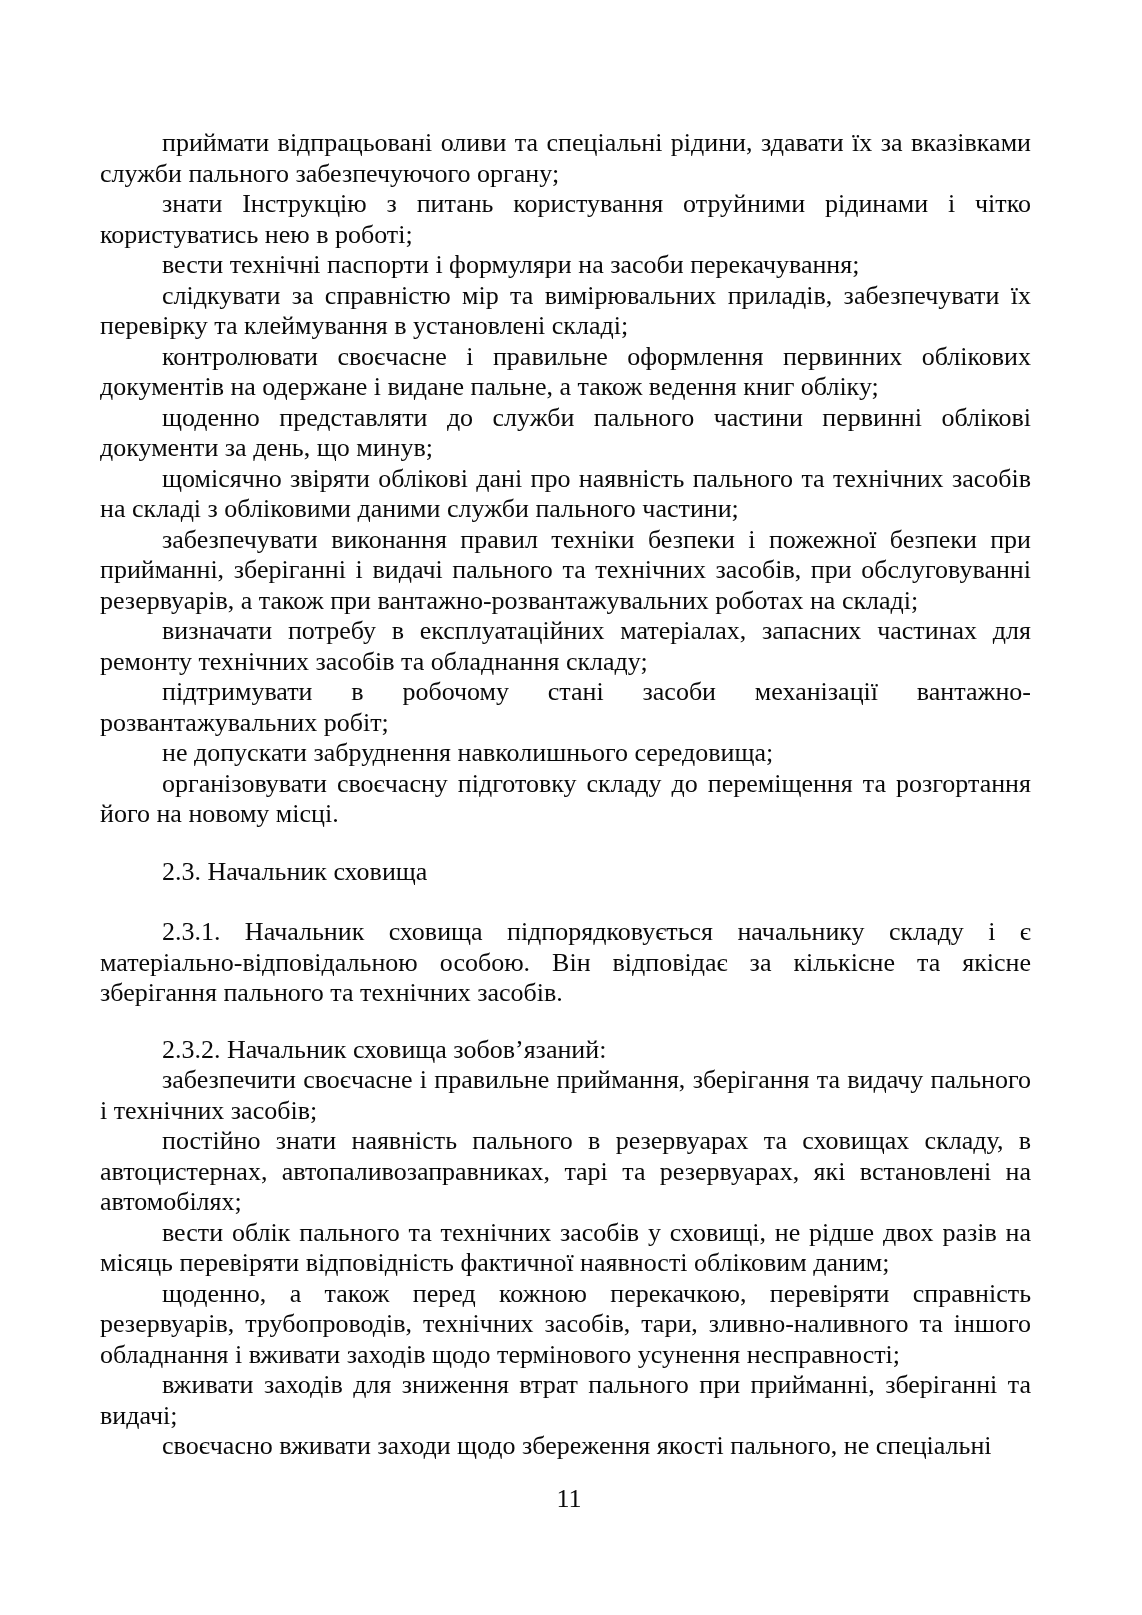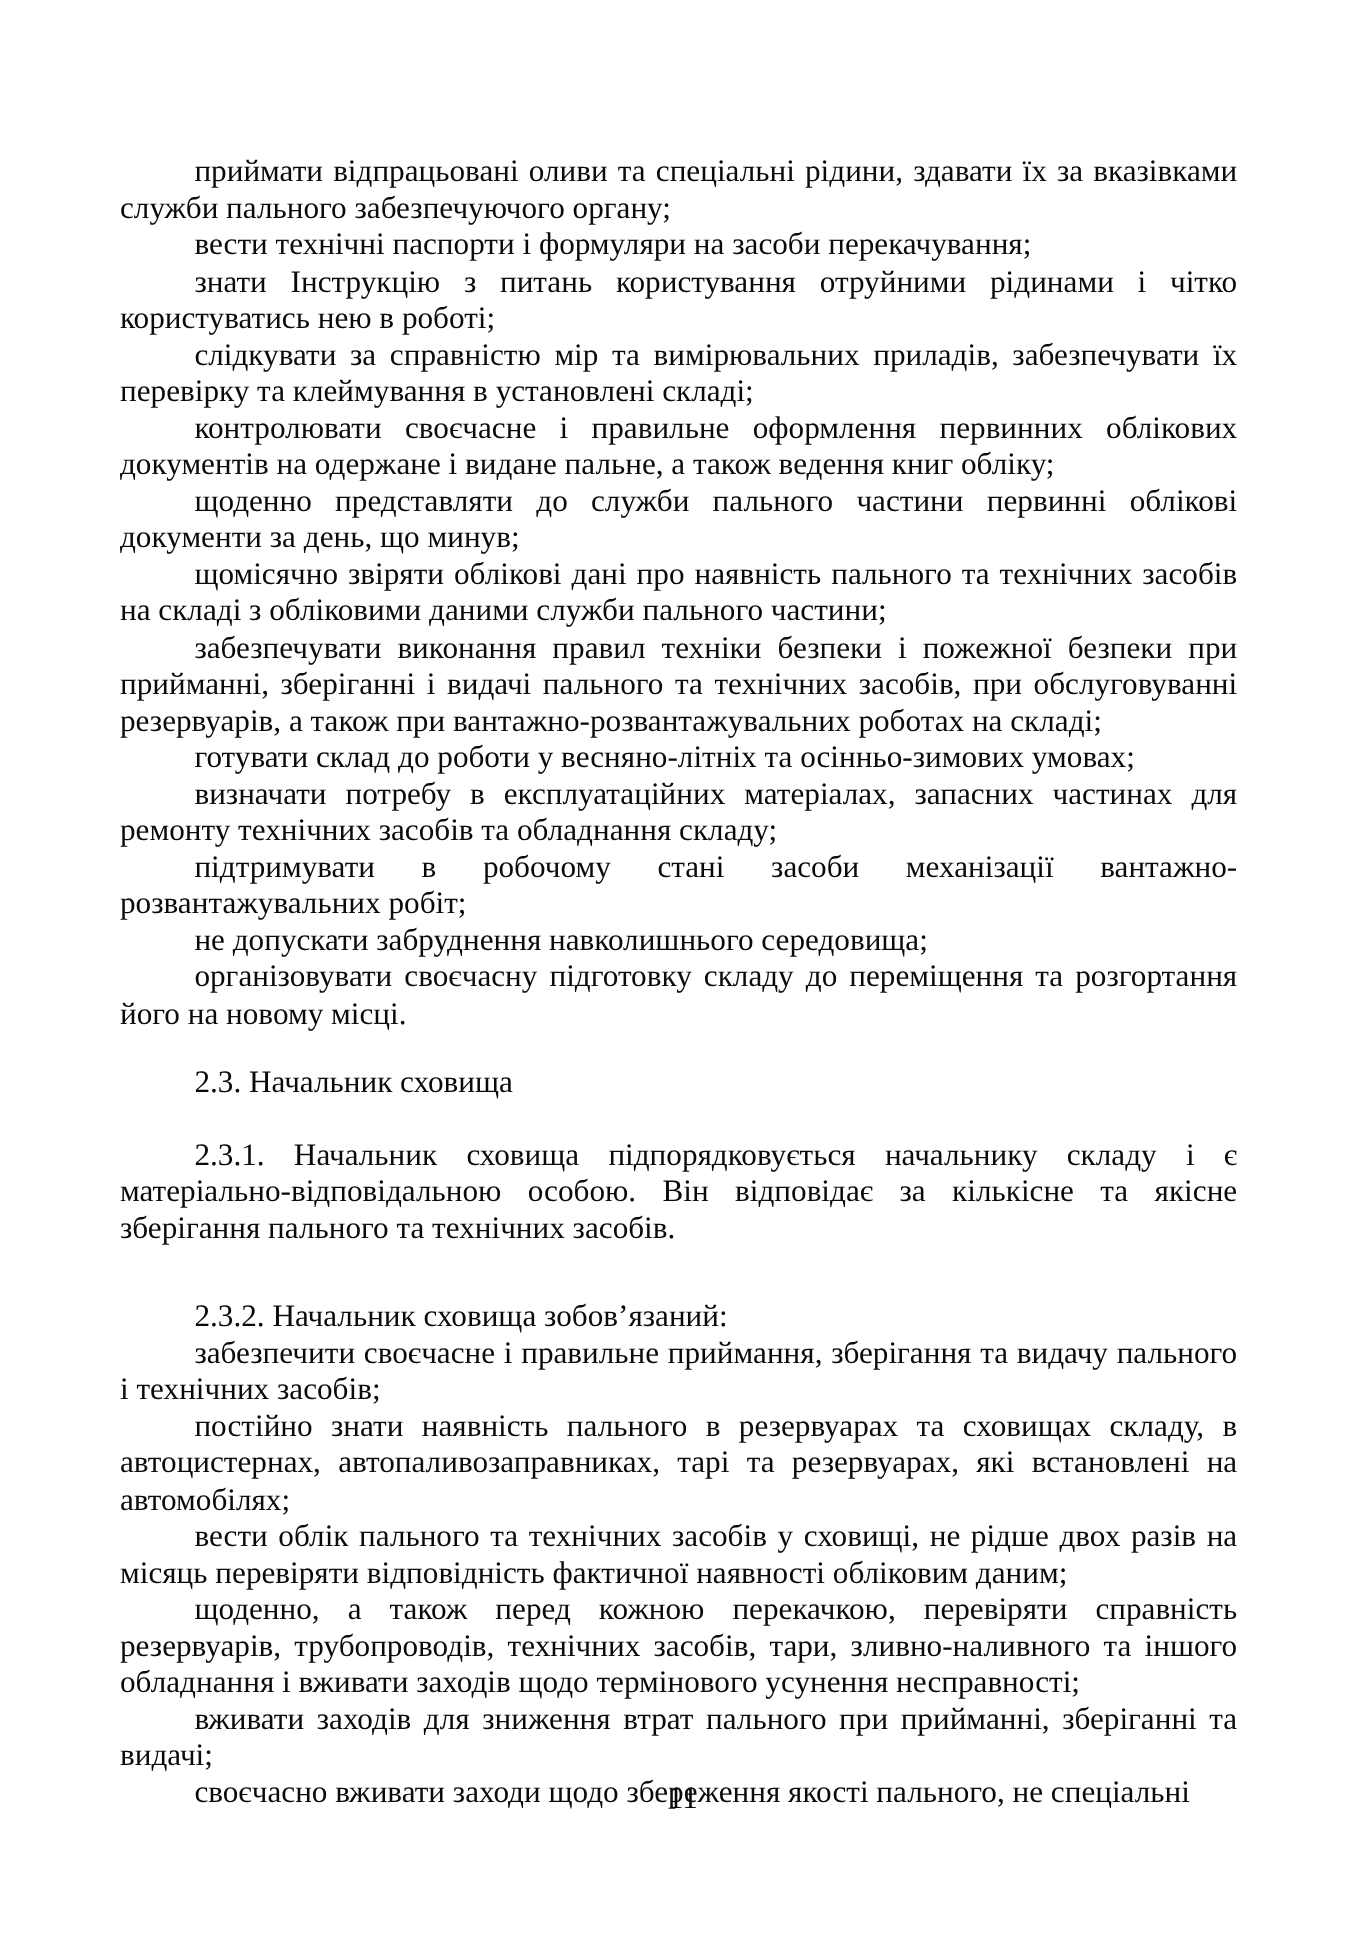--- a/index.html
+++ b/index.html
@@ -29,46 +29,45 @@
     text-align: justify;
   }
   .section-heading {
     margin: 27px 0 30px 0;
     font-size: 26px;
     font-weight: normal;
     text-indent: 62px;
     text-align: left;
   }
   .gap-before {
-    margin-top: 43px;
+    margin-top: 26px;
   }
   .page-number {
     position: absolute;
     top: 1484px;
     left: 0;
     width: 1138px;
     text-align: center;
     font-size: 26px;
     line-height: 30px;
     color: #0a0a0a;
   }
 </style>
 </head>
 <body>
 
 <div class="page">
   <p class="para">приймати відпрацьовані оливи та спеціальні рідини, здавати їх за вказівками служби пального забезпечуючого органу;</p>
+  <p class="para">знати Інструкцію з питань користування отруйними рідинами і чітко користуватись нею в роботі;</p>
   <p class="para">вести технічні паспорти і формуляри на засоби перекачування;</p>
-  <p class="para">знати Інструкцію з питань користування отруйними рідинами і чітко користуватись нею в роботі;</p>
   <p class="para">слідкувати за справністю мір та вимірювальних приладів, забезпечувати їх перевірку та клеймування в установлені складі;</p>
   <p class="para">контролювати своєчасне і правильне оформлення первинних облікових документів на одержане і видане пальне, а також ведення книг обліку;</p>
   <p class="para">щоденно представляти до служби пального частини первинні облікові документи за день, що минув;</p>
   <p class="para">щомісячно звіряти облікові дані про наявність пального та технічних засобів на складі з обліковими даними служби пального частини;</p>
   <p class="para">забезпечувати виконання правил техніки безпеки і пожежної безпеки при прийманні, зберіганні і видачі пального та технічних засобів, при обслуговуванні резервуарів, а також при вантажно-розвантажувальних роботах на складі;</p>
-  <p class="para">готувати склад до роботи у весняно-літніх та осінньо-зимових умовах;</p>
   <p class="para">визначати потребу в експлуатаційних матеріалах, запасних частинах для ремонту технічних засобів та обладнання складу;</p>
   <p class="para">підтримувати в робочому стані засоби механізації вантажно-розвантажувальних робіт;</p>
   <p class="para">не допускати забруднення навколишнього середовища;</p>
   <p class="para">організовувати своєчасну підготовку складу до переміщення та розгортання його на новому місці.</p>
 
   <h2 class="section-heading">2.3. Начальник сховища</h2>
 
   <p class="para">2.3.1. Начальник сховища підпорядковується начальнику складу і є матеріально-відповідальною особою. Він відповідає за кількісне та якісне зберігання пального та технічних засобів.</p>
   <p class="para gap-before">2.3.2. Начальник сховища зобов’язаний:</p>
   <p class="para">забезпечити своєчасне і правильне приймання, зберігання та видачу пального і технічних засобів;</p>

